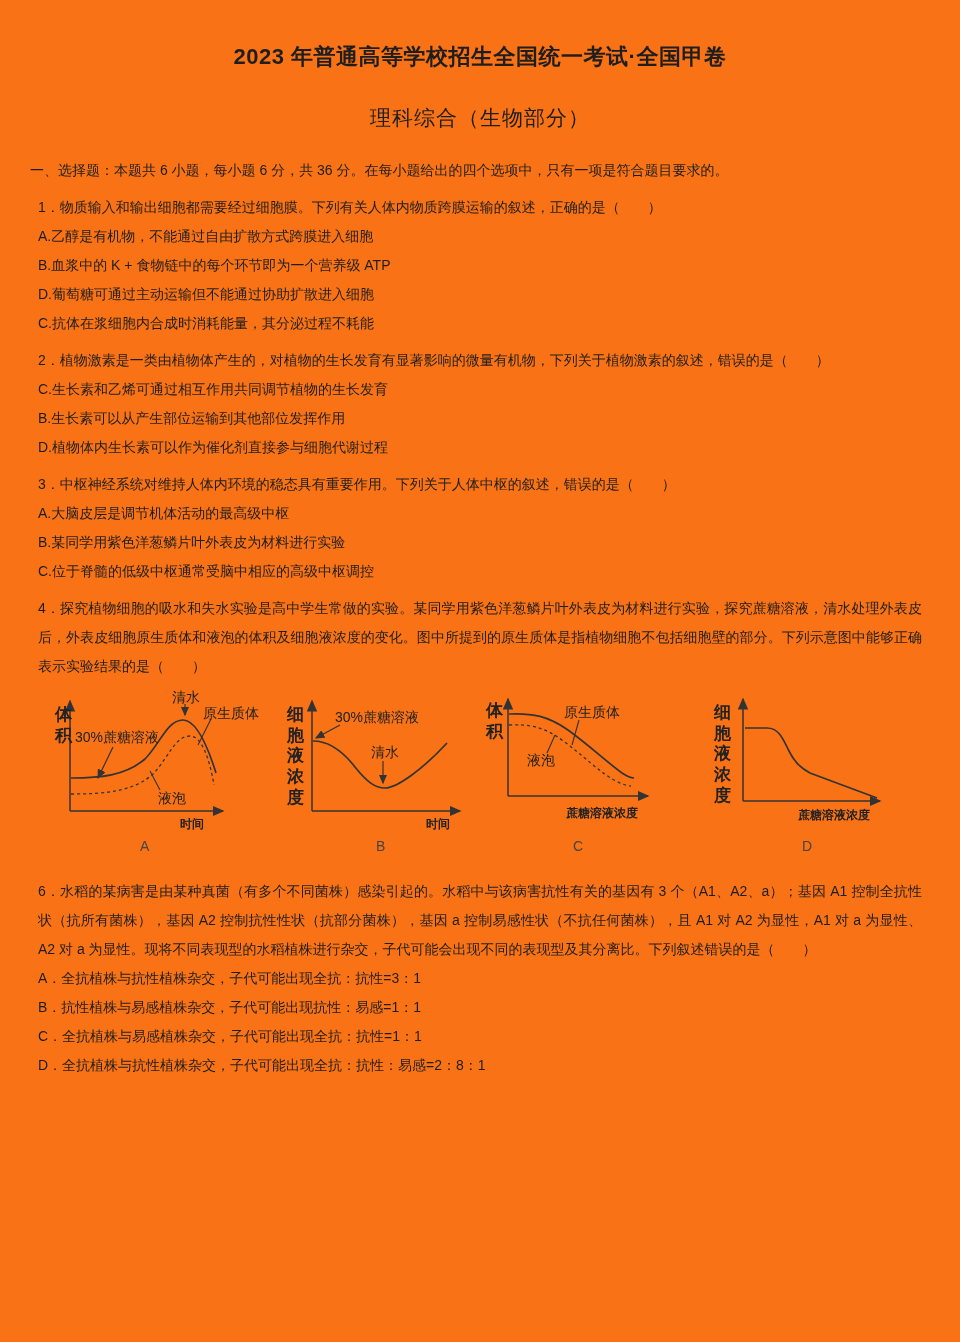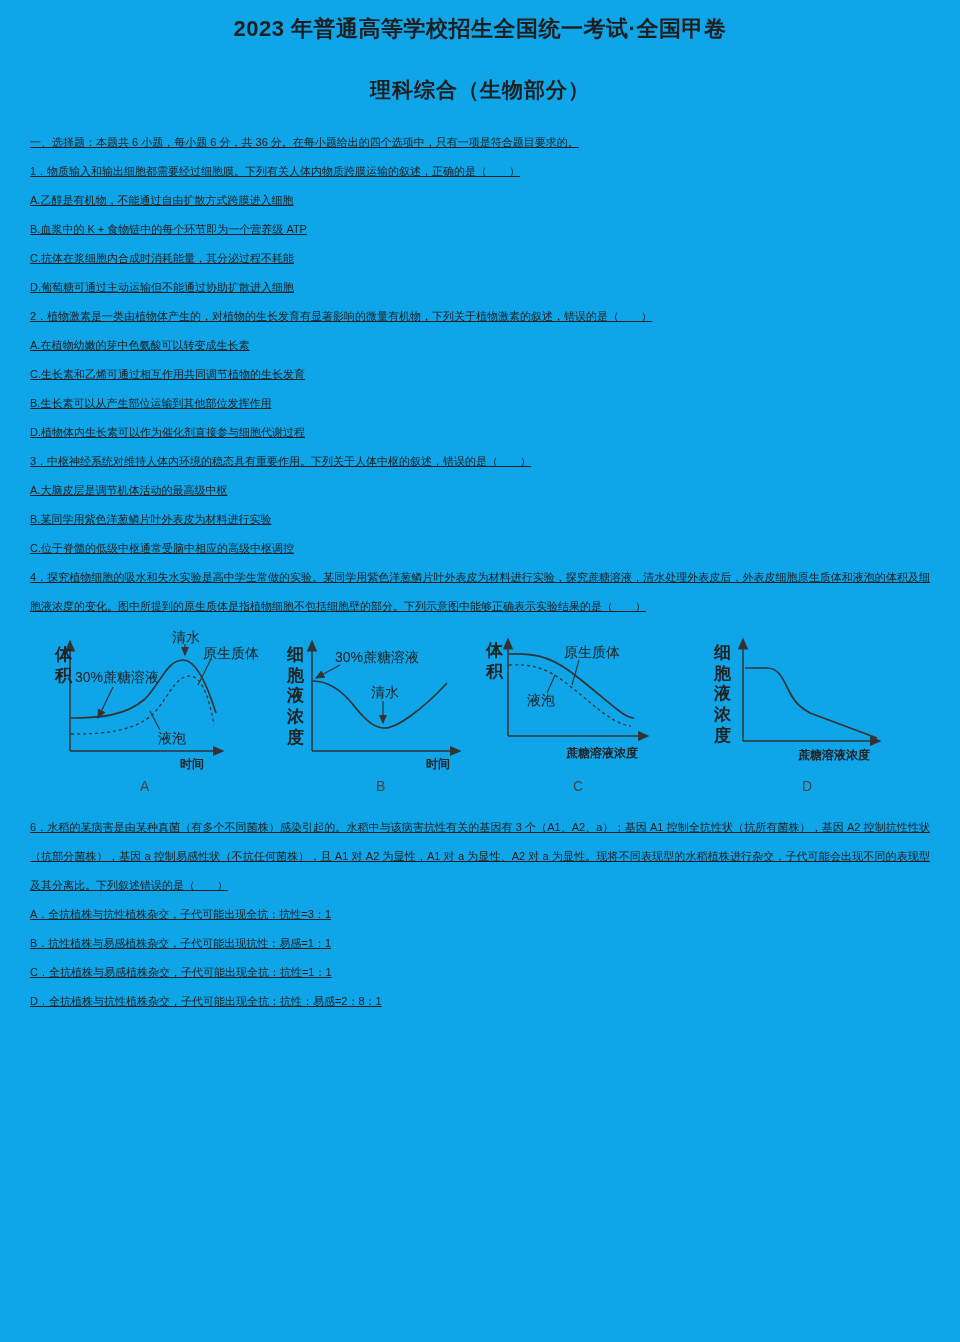--- a/index.html
+++ b/index.html
@@ -1,24 +1,24 @@
 <!DOCTYPE html>
 <html><head>
 <meta charset="utf-8">
 <style>
   html,body{margin:0;padding:0;background:#ffffff;}
   .page{
     width:960px;height:1342px;box-sizing:border-box;
-    padding:0 30px 10px 30px;background:#0ea5e9;
+    padding:28px 30px 10px 30px;background:#f97316;
     font-family:"Liberation Sans",sans-serif;color:#1e1e1e;overflow:hidden;
   }
   .title{font-size:22px;font-weight:700;text-align:center;margin:14px 0 0 0;letter-spacing:.5px;}
-  .subtitle{font-size:21px;font-weight:700;text-align:center;margin:32px 0 24px 0;letter-spacing:1px;}
-  p{margin:0;font-size:11px;line-height:29px;text-align:justify;text-decoration:underline;}
-  .q{margin:0;}
+  .subtitle{font-size:21px;font-weight:400;text-align:center;margin:32px 0 24px 0;letter-spacing:1px;}
+  p{margin:0;font-size:14px;line-height:29px;text-align:justify;}
+  .q{margin:8px;}
   
   .figrow{display:flex;align-items:flex-start;margin:8px 0 4px 0;padding-left:15px;}
   .panel{position:relative;height:180px;flex:0 0 auto;}
   .panel svg{position:absolute;left:0;top:0;}
   .vlab{position:absolute;width:14px;word-break:break-all;line-height:1.22;font-size:17px;font-weight:700;color:#222;}
   .ann{position:absolute;font-size:14px;font-weight:400;white-space:nowrap;color:#222;}
   .xlab{position:absolute;font-size:12px;font-weight:700;white-space:nowrap;color:#222;}
   .plab{position:absolute;font-size:14px;color:#444;}
 </style>
 </head>
@@ -28,27 +28,26 @@
 
   <div class="title">2023 年普通高等学校招生全国统一考试·全国甲卷</div>
   <div class="subtitle">理科综合（生物部分）</div>
 
   <p>一、选择题：本题共 6 小题，每小题 6 分，共 36 分。在每小题给出的四个选项中，只有一项是符合题目要求的。</p>
 
   <div class="q">
     <p>1．物质输入和输出细胞都需要经过细胞膜。下列有关人体内物质跨膜运输的叙述，正确的是（　　）</p>
     <p>A.乙醇是有机物，不能通过自由扩散方式跨膜进入细胞</p>
     <p>B.血浆中的 K + 食物链中的每个环节即为一个营养级 ATP</p>
+    <p>D.葡萄糖可通过主动运输但不能通过协助扩散进入细胞</p>
     <p>C.抗体在浆细胞内合成时消耗能量，其分泌过程不耗能</p>
-    <p>D.葡萄糖可通过主动运输但不能通过协助扩散进入细胞</p>
   </div>
 
   <div class="q">
     <p>2．植物激素是一类由植物体产生的，对植物的生长发育有显著影响的微量有机物，下列关于植物激素的叙述，错误的是（　　）</p>
-    <p>A.在植物幼嫩的芽中色氨酸可以转变成生长素</p>
     <p>C.生长素和乙烯可通过相互作用共同调节植物的生长发育</p>
     <p>B.生长素可以从产生部位运输到其他部位发挥作用</p>
     <p>D.植物体内生长素可以作为催化剂直接参与细胞代谢过程</p>
   </div>
 
   <div class="q">
     <p>3．中枢神经系统对维持人体内环境的稳态具有重要作用。下列关于人体中枢的叙述，错误的是（　　）</p>
     <p>A.大脑皮层是调节机体活动的最高级中枢</p>
     <p>B.某同学用紫色洋葱鳞片叶外表皮为材料进行实验</p>
     <p>C.位于脊髓的低级中枢通常受脑中相应的高级中枢调控</p>

